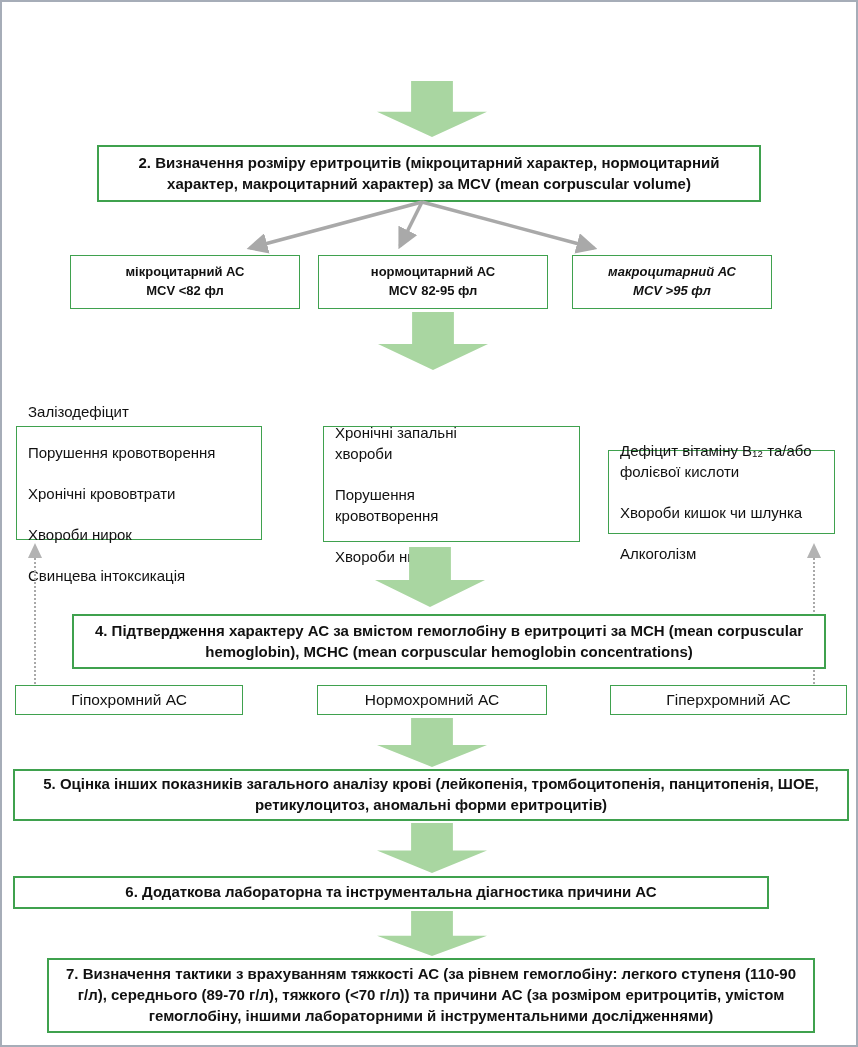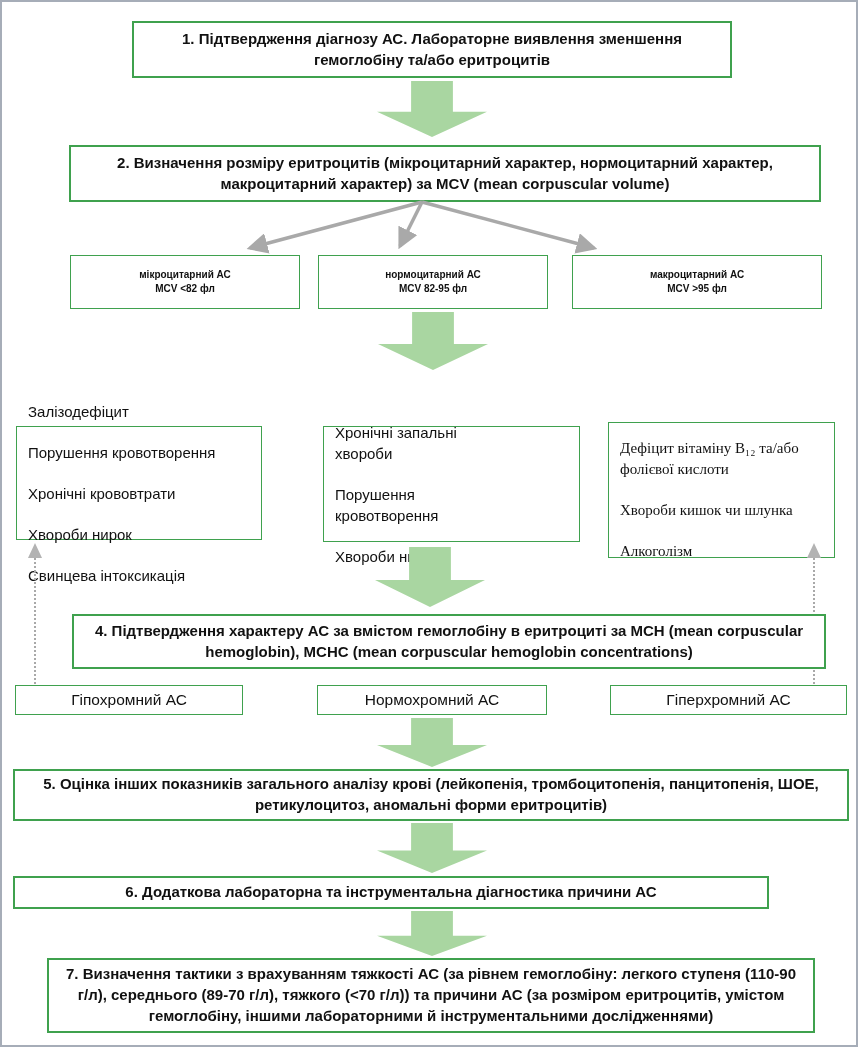--- a/index.html
+++ b/index.html
@@ -20,21 +20,21 @@
     position:absolute;background:#ffffff;
     border:2px solid var(--box-border-green);
     display:flex;align-items:center;justify-content:center;
     text-align:center;font-weight:bold;font-size:15px;line-height:1.38;
     padding:2px 10px;
   }
   .smallbox{
     position:absolute;background:#ffffff;
     border:1.5px solid var(--box-border-green);
     display:flex;flex-direction:column;align-items:center;justify-content:center;
-    text-align:center;font-weight:bold;font-size:10px;line-height:1.45;
+    text-align:center;font-weight:bold;font-size:13px;line-height:1.45;
     padding:2px 6px;
   }
   .listbox{
     position:absolute;background:#ffffff;
     border:1.5px solid var(--box-border-green);
     display:flex;flex-direction:column;justify-content:center;
     text-align:left;font-size:15px;line-height:21px;
     padding:4px 11px;
   }
   .listbox .li{display:block;margin-top:20px;}
@@ -56,30 +56,30 @@
     position:absolute;width:0;height:0;
     border-left:7px solid transparent;border-right:7px solid transparent;
     border-bottom:15px solid #b3b3b3;
   }
   .fan line{stroke:var(--connector-grey);stroke-width:3.5;}
   .fan .ah{fill:var(--connector-grey);}
 
   
   #box1{left:130px;top:19px;width:600px;height:57px;}
   #arrow1{left:375px;top:79px;width:110px;height:56px;}
-  #box2{left:67px;top:143px;width:752px;height:57px;}
+  #box2{left:95px;top:143px;width:664px;height:57px;}
   #fan{position:absolute;left:0;top:198px;width:858px;height:56px;}
   #mcv0{left:68px;top:253px;width:230px;height:54px;}
   #mcv1{left:316px;top:253px;width:230px;height:54px;}
-  #mcv2{left:570px;top:253px;width:250px;height:54px;}
+  #mcv2{left:570px;top:253px;width:200px;height:54px;font-style:italic;}
   #arrow2{left:376px;top:310px;width:110px;height:58px;}
   #box3{left:103px;top:377px;width:652px;height:31px;}
   #list0{left:14px;top:424px;width:246px;height:114px;}
   #list1{left:321px;top:424px;width:257px;height:116px;}
-  #list2{left:606px;top:420px;width:227px;height:136px;font-family:Liberation Serif, serif;}
+  #list2{left:606px;top:448px;width:227px;height:84px;}
   #arrow3{left:373px;top:545px;width:110px;height:60px;}
   #dotL-line{left:32px;top:556px;height:126px;}
   #dotL-head{left:26px;top:541px;}
   #dotR-line{left:811px;top:556px;height:126px;}
   #dotR-head{left:805px;top:541px;}
   #box4{left:70px;top:612px;width:754px;height:55px;}
   #chrome0{left:13px;top:683px;width:228px;height:30px;text-align:right;}
   #chrome1{left:315px;top:683px;width:230px;height:30px;}
   #chrome2{left:608px;top:683px;width:237px;height:30px;}
   #arrow4{left:375px;top:716px;width:110px;height:49px;}
@@ -87,21 +87,20 @@
   #arrow5{left:375px;top:821px;width:110px;height:50px;}
   #box6{left:11px;top:874px;width:756px;height:33px;}
   #arrow6{left:375px;top:909px;width:110px;height:45px;}
   #box7{left:45px;top:956px;width:768px;height:75px;}
 </style>
 </head>
 <body>
 
 <div id="canvas">
 
-  <div class="stepbox" id="box1">1. Підтвердження діагнозу АС. Лабораторне виявлення зменшення гемоглобіну та/або еритроцитів</div>
 
   <div class="garrow" id="arrow1"></div>
 
   <div class="stepbox" id="box2">2. Визначення розміру еритроцитів (мікроцитарний характер, нормоцитарний характер, макроцитарний характер) за MCV (mean corpuscular volume)</div>
 
   <svg id="fan" class="fan" viewBox="0 0 858 56" xmlns="http://www.w3.org/2000/svg">
     <defs>
       <marker id="ah" markerWidth="6" markerHeight="6" refX="5" refY="3" orient="auto" markerUnits="strokeWidth">
         <path class="ah" d="M0,0 L6,3 L0,6 z"></path>
       </marker>

